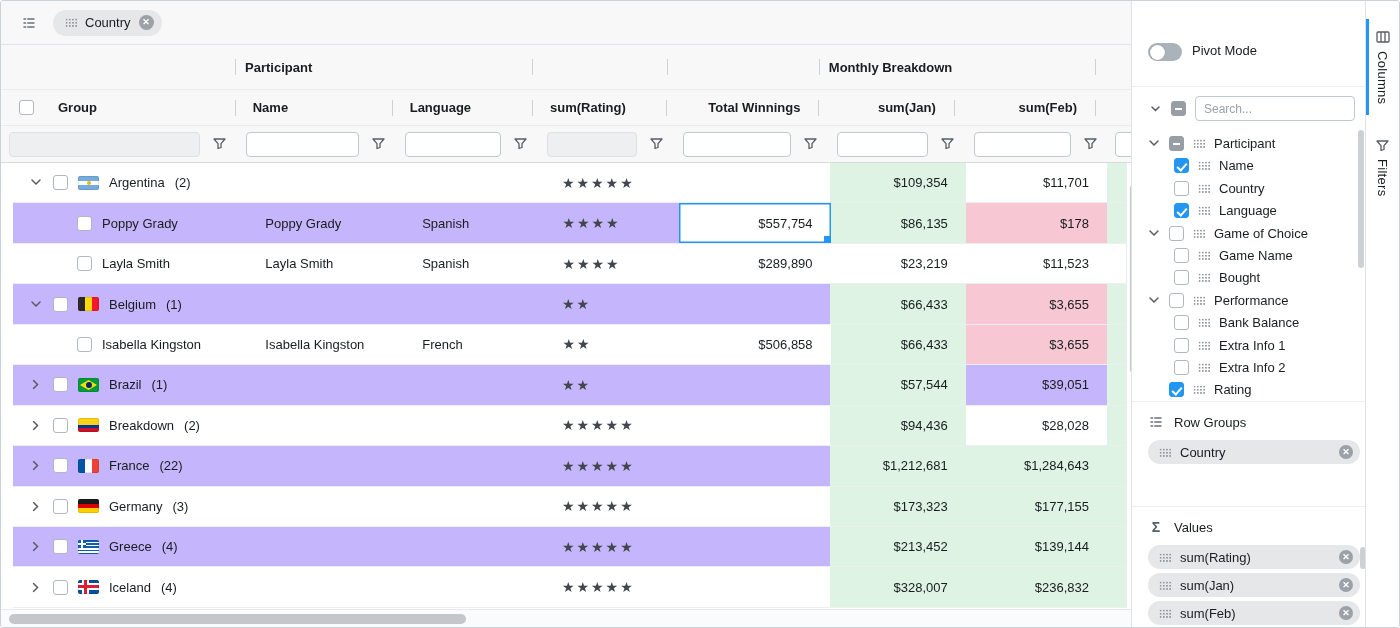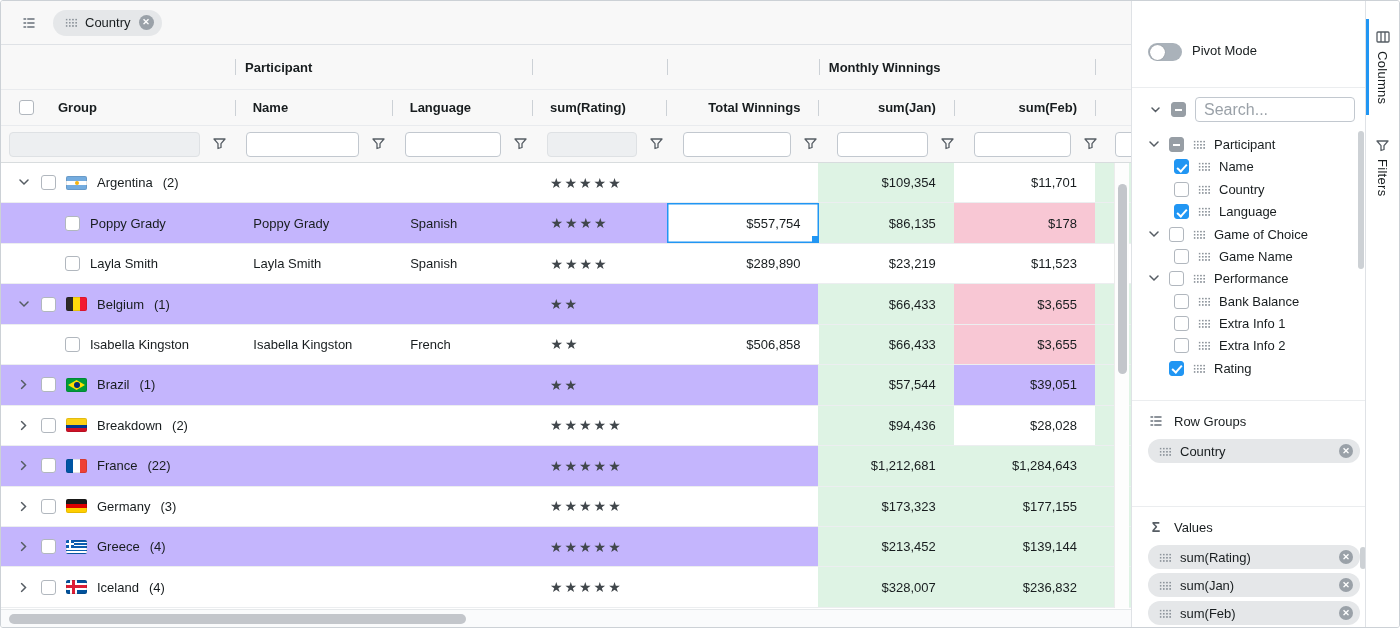--- a/index.html
+++ b/index.html
@@ -29,21 +29,21 @@
   .hcell{position:relative;display:flex;align-items:center;padding:0 18px;font-weight:700;overflow:hidden;white-space:nowrap;}
   .hcell.pad10{padding:0 10px;}
   .hcell.r{justify-content:flex-end;}
   .sep::before{content:'';position:absolute;left:0;top:50%;transform:translateY(-50%);width:1px;height:16px;background:#ccd1d6;}
   .filterrow{height:37px;display:flex;background:var(--panel);border-bottom:1px solid var(--border2);}
   .fcell{display:flex;align-items:center;padding:0 6px 0 8px;gap:6px;overflow:hidden;}
   .finput{flex:1;min-width:0;height:25px;border:1px solid #c2c8cf;border-radius:4px;background:#fff;padding:0 8px;font-size:12px;color:var(--text);}
   .finput:disabled{background:#edeff1;border-color:#dee1e4;}
   .fbtn{flex:none;width:26px;height:26px;border:none;background:transparent;display:flex;align-items:center;justify-content:center;color:#565d64;}
 
-  .body{position:relative;width:1130px;height:445px;overflow:hidden;background:#fff;}
+  .body{position:relative;width:1130px;height:445px;overflow:hidden;background:#fff;margin-left:12px;}
   .row{display:flex;height:40.45px;border-bottom:1px solid #eceef0;background:#fff;}
   .row.odd{background:#c4b5fd;}
   .c{position:relative;display:flex;align-items:center;padding:0 18px;overflow:hidden;white-space:nowrap;}
   .c.r{justify-content:flex-end;}
   .c.bg-green{background:var(--green);}
   .c.bg-pink{background:var(--pink);}
   .c-group{gap:10px;padding-left:16px;}
   .leaf .c-group{padding-left:64px;}
   .chev{width:14px;height:14px;flex:none;display:flex;align-items:center;justify-content:center;color:#565d64;}
   .chev.right svg{transform:rotate(-90deg);}
@@ -77,21 +77,21 @@
   .hscroll{position:absolute;left:0;bottom:0;width:1130px;height:18px;background:#fafbfc;border-top:1px solid #e6e9eb;}
   .hthumb{position:absolute;left:8px;top:4px;width:457px;height:10px;border-radius:5px;background:var(--thumb);}
 
   
   .sidebar{position:absolute;left:1130px;top:0;width:236px;height:628px;border-left:1px solid var(--border);background:#fff;display:flex;flex-direction:column;}
   .sb-top{height:44px;}
   .pivotrow{height:46px;border-bottom:1px solid #ebedef;display:flex;align-items:flex-start;gap:10px;padding-left:16px;}
   .toggle{width:34px;height:18px;border-radius:9px;background:#aab2ba;position:relative;flex:none;}
   .knob{position:absolute;left:1.5px;top:1.5px;width:15px;height:15px;border-radius:50%;background:#fff;box-shadow:0 0 1px rgba(0,0,0,.4);}
   .searchrow{height:45px;display:flex;align-items:center;gap:9px;padding-left:16px;}
-  .search{width:160px;height:25px;border:1px solid #c2c8cf;border-radius:4px;padding:0 8px;font-size:16px;color:var(--text);}
+  .search{width:160px;height:25px;border:1px solid #c2c8cf;border-radius:4px;padding:0 8px;font-size:12px;color:var(--text);}
   .search::placeholder{color:#9aa1a8;}
   .tree{position:relative;height:279px;padding-top:2px;}
   .titem{display:flex;align-items:center;gap:9px;height:22.4px;padding-left:16px;}
   .titem .chev{width:12px;}
   .titem.child{padding-left:42px;}
   .titem.nochev{padding-left:37px;}
   .titem .cb{width:15px;height:15px;}
   .tthumb{position:absolute;right:3px;top:0;width:6px;height:138px;border-radius:3px;background:#cdd1d5;}
   .sb-sec{border-top:1px solid #ebedef;padding:12px 14px 0 16px;position:relative;}
   .sec-title{display:flex;align-items:center;gap:10px;font-size:13px;color:var(--text);margin-bottom:10px;}
@@ -129,21 +129,21 @@
     </span>
   </div>
 
   <div class="grid">
 
     <div class="hrow hgroups">
       <div class="hcell hg0"></div>
       <div class="hcell hg1 sep pad10">Participant</div>
       <div class="hcell hg2 sep"></div>
       <div class="hcell hg3 sep"></div>
-      <div class="hcell hg4 sep pad10">Monthly Winnings</div>
+      <div class="hcell hg4 sep pad10">Monthly Breakdown</div>
       <div class="hcell hg5 sep"></div>
     </div>
 
     <div class="hrow hcols">
       <div class="hcell w0" style="gap:24px;">
         <span class="cb"></span>
         <span>Group</span>
       </div>
       <div class="hcell w1 sep">Name</div>
       <div class="hcell w2 sep">Language</div>
@@ -502,20 +502,25 @@
             </span>
             <span class="cb"></span>
             <span class="grip"></span>
             <span>Game of Choice</span>
           </div>
           <div class="titem child">
             <span class="cb"></span>
             <span class="grip"></span>
             <span>Game Name</span>
           </div>
+          <div class="titem child">
+            <span class="cb"></span>
+            <span class="grip"></span>
+            <span>Bought</span>
+          </div>
           <div class="titem">
             <span class="chev">
               <svg width="10" height="7" viewBox="0 0 10 7">
                 <path d="M1 1l4 4 4-4" fill="none" stroke="#565d64" stroke-width="1.5" stroke-linecap="round"></path>
               </svg>
             </span>
             <span class="cb"></span>
             <span class="grip"></span>
             <span>Performance</span>
           </div>

